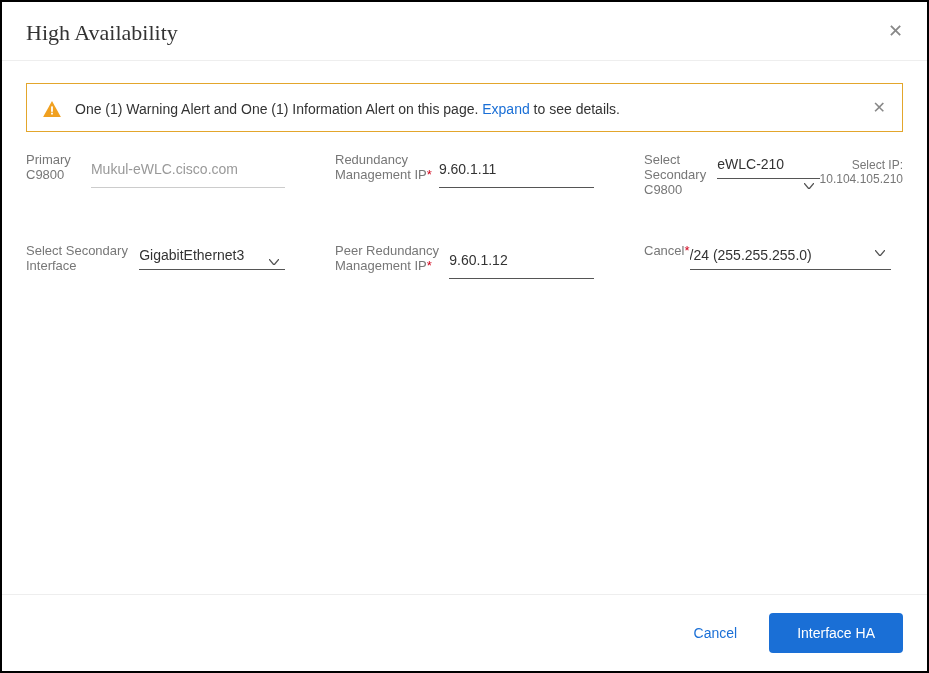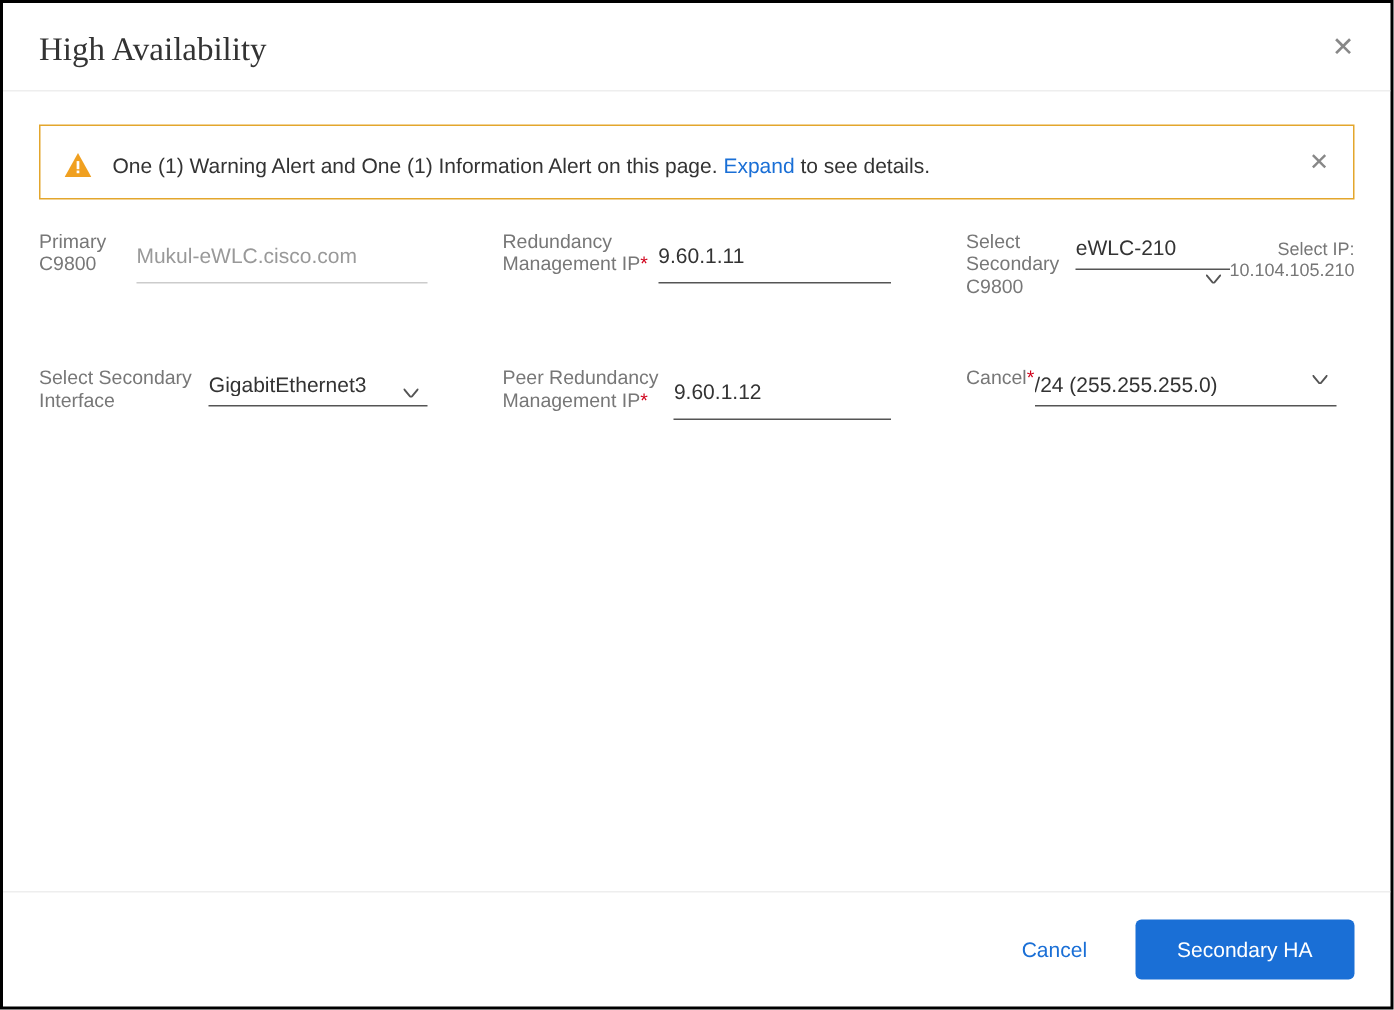--- a/index.html
+++ b/index.html
@@ -204,14 +204,14 @@
     </div>
   </div>
 
   <div></div>
   <div></div>
 
 </div>
 
 <div class="footer">
   <button class="btn-cancel">Cancel</button>
-  <button class="btn-primary">Secondary HA</button>
+  <button class="btn-primary">Interface HA</button>
 </div>
 
 </body></html>

